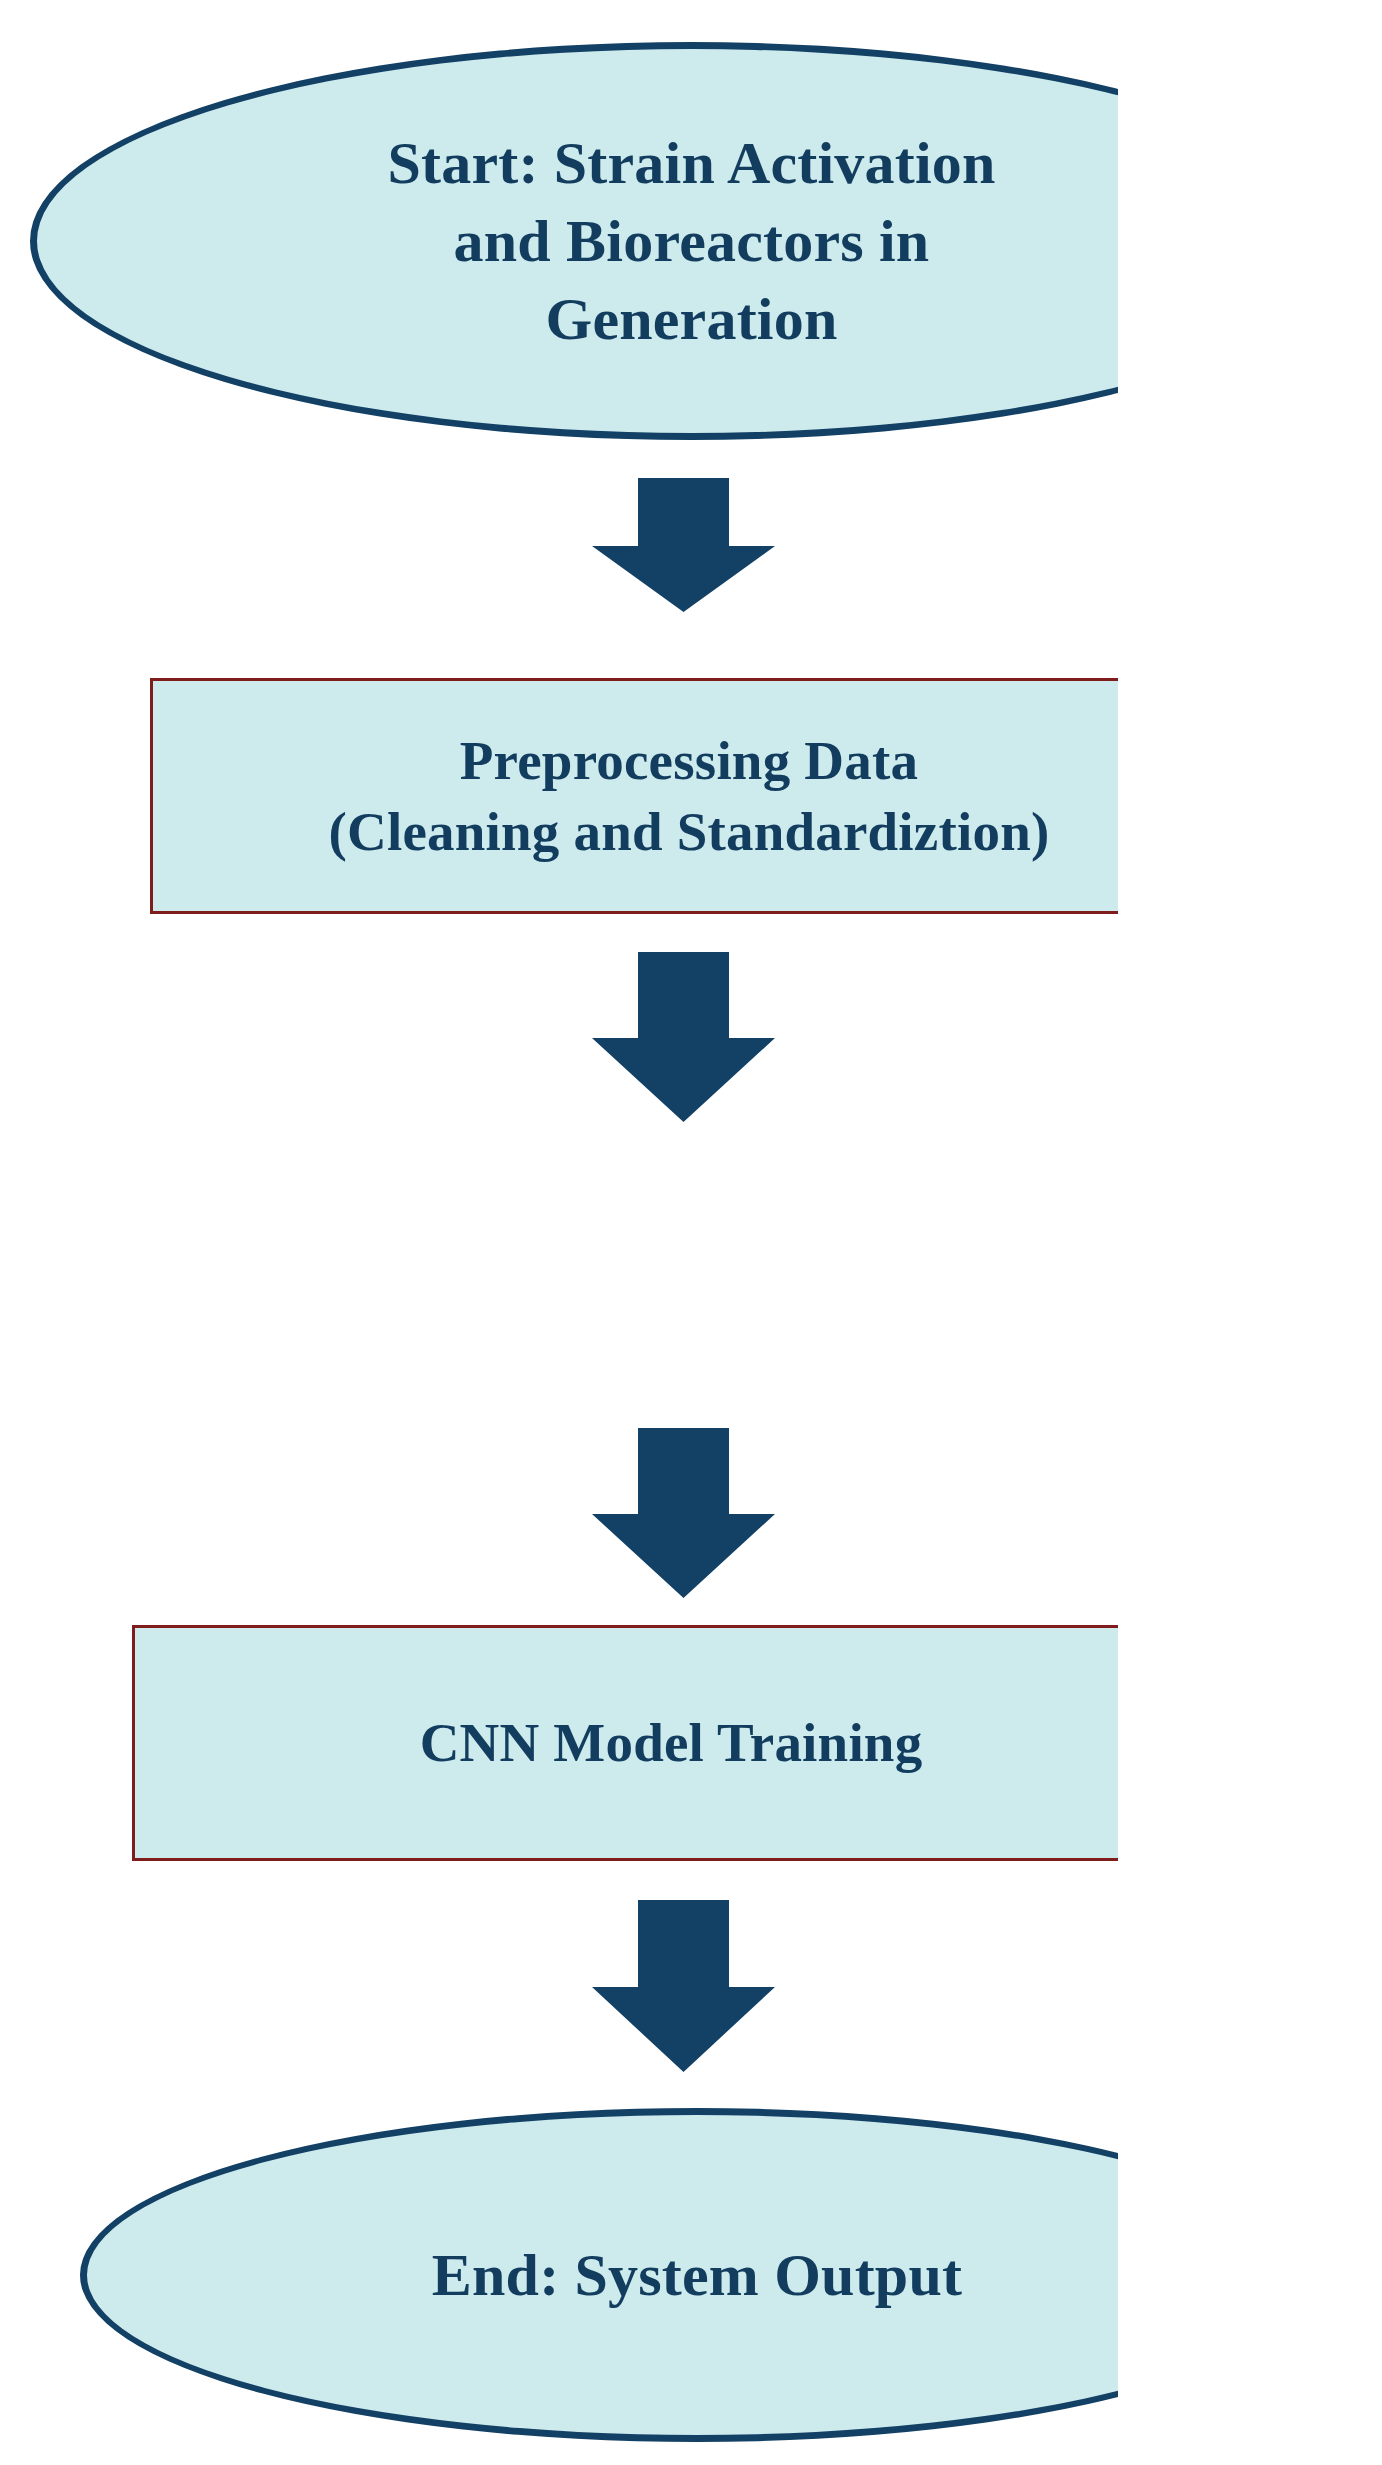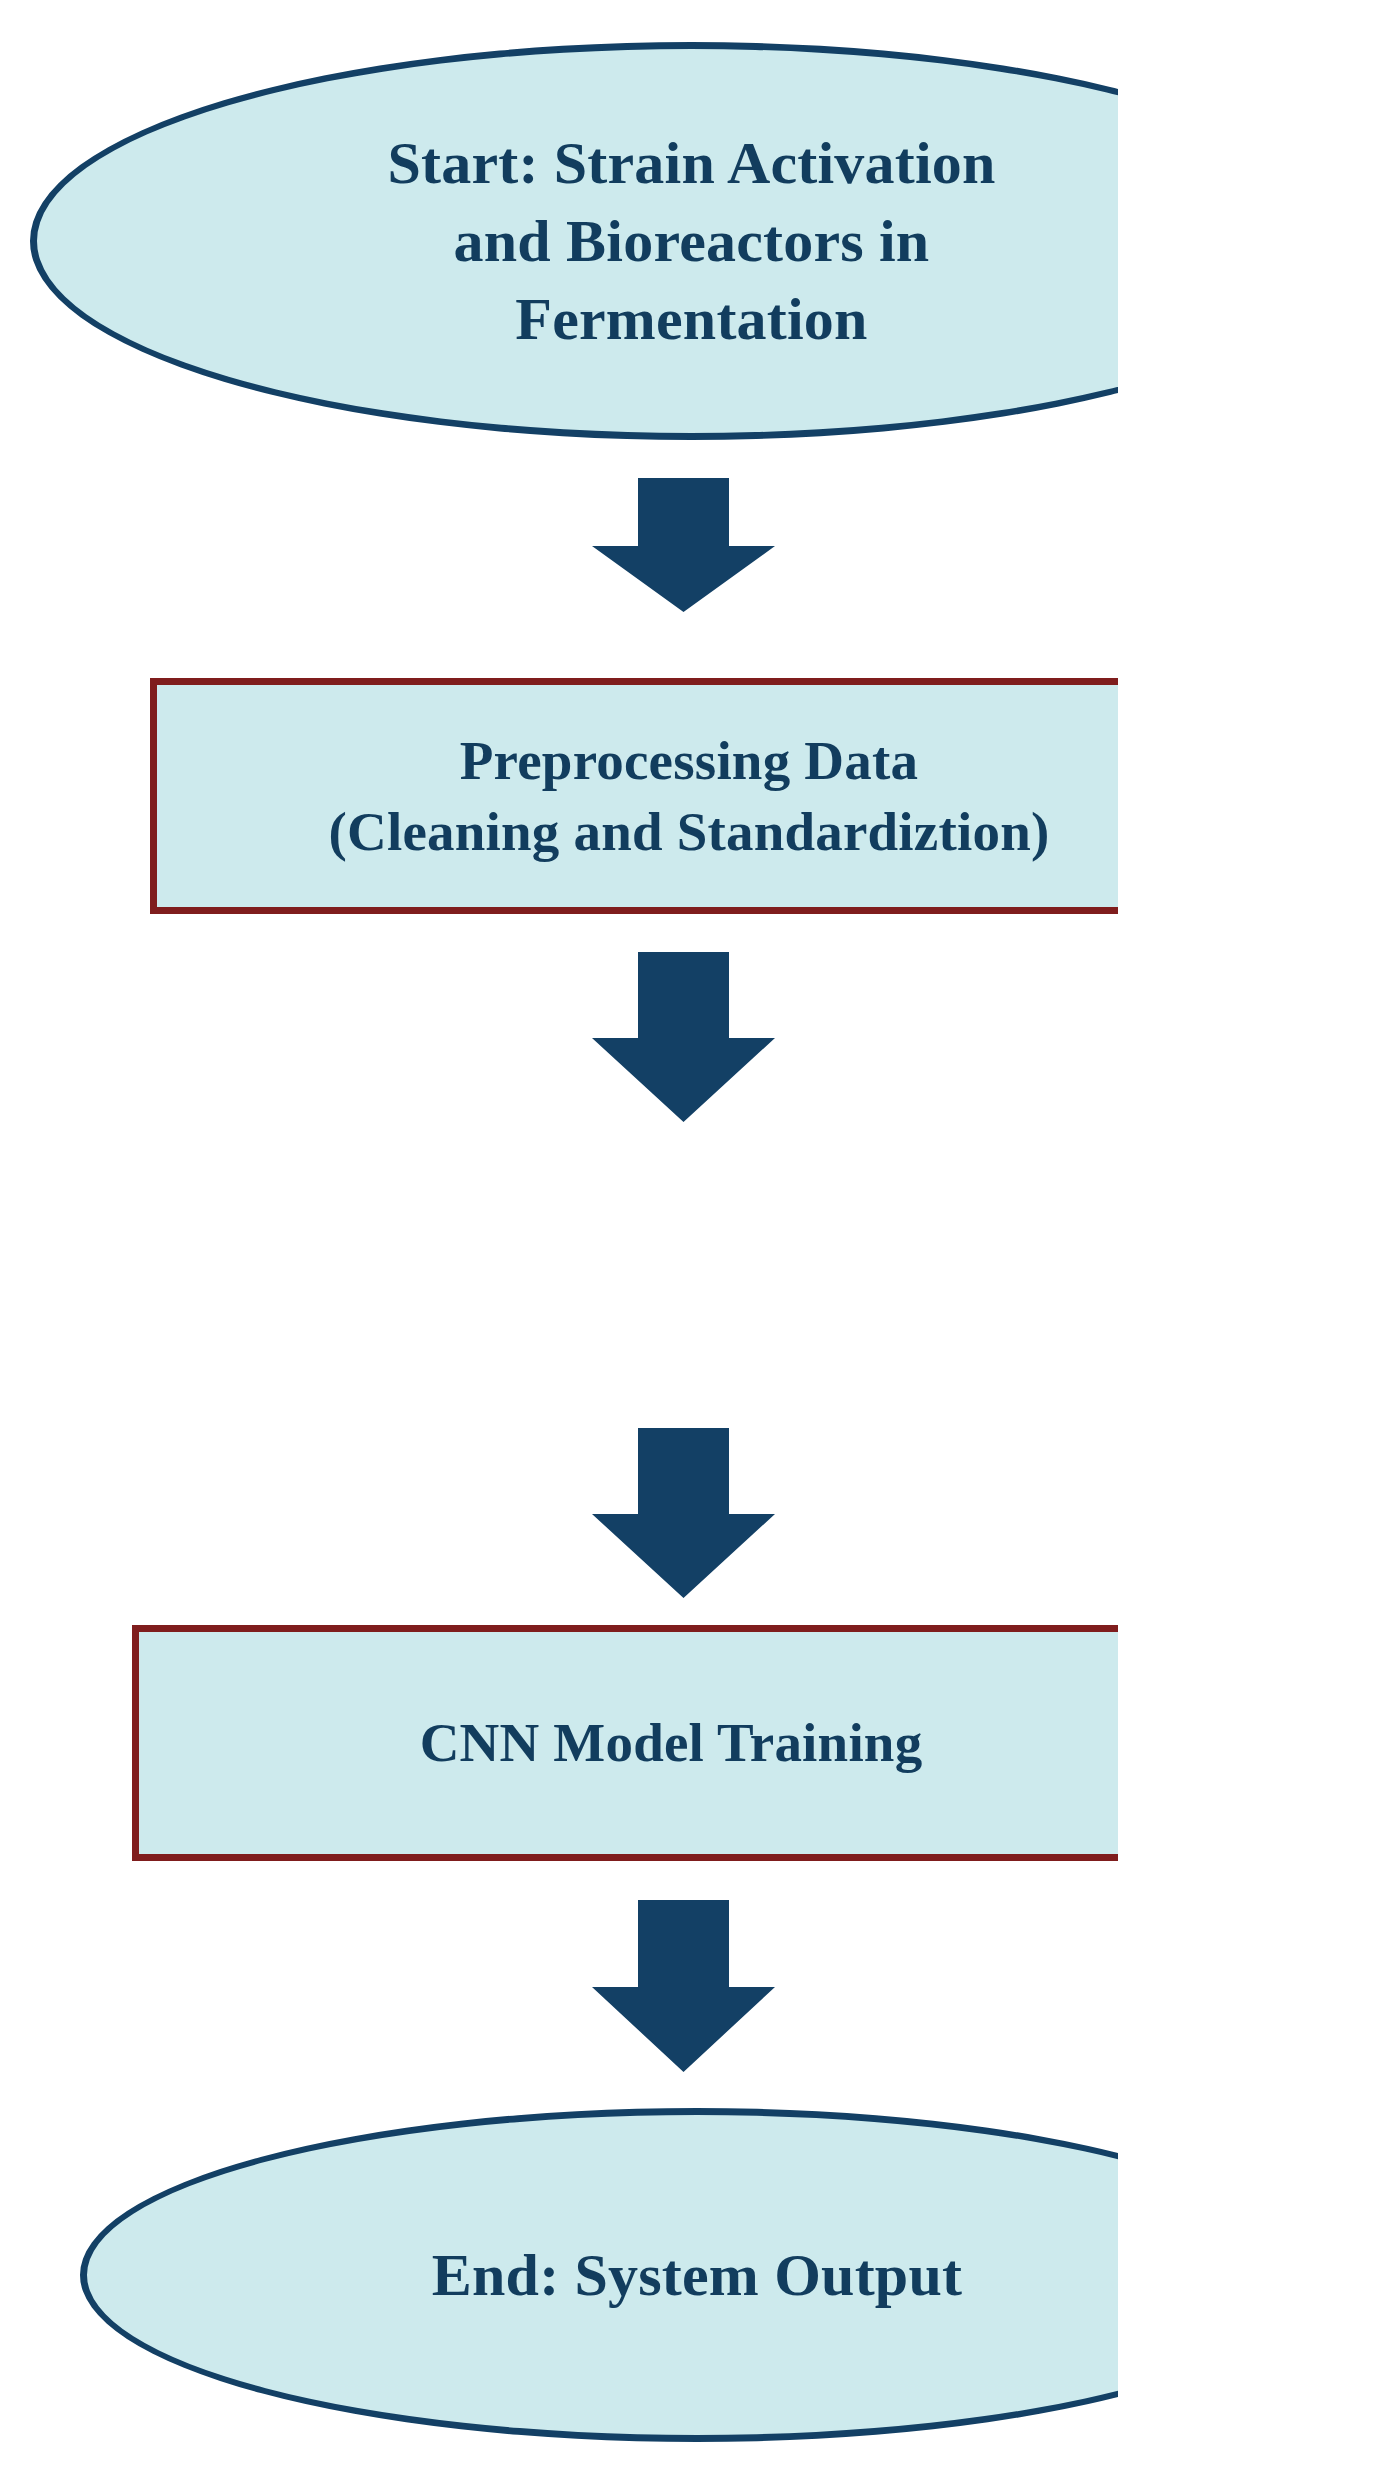--- a/index.html
+++ b/index.html
@@ -38,21 +38,21 @@
     padding: 0 8%;
     width: 100%;
     box-sizing: border-box;
   }
 
   
   .node-box {
     position: absolute;
     box-sizing: border-box;
     background: #cdeaed;
-    border: 7px solid #7f1d1d;
+    border: 3px solid #7f1d1d;
     display: flex;
     align-items: center;
     justify-content: center;
     text-align: center;
   }
   .node-box .node-label {
     color: #123d5e;
     font-weight: bold;
     letter-spacing: 0.2px;
     padding: 0 10px;
@@ -124,21 +124,21 @@
 </style>
 </head>
 <body>
 
 <div id="canvas">
 
   <div id="node-start" class="node-ellipse">
     <div class="node-label">
       <span>Start: Strain Activation</span><br>
       <span>and Bioreactors in</span><br>
-      <span>Fermentation</span>
+      <span>Generation</span>
     </div>
   </div>
 
   <div id="arrow-start-to-preprocessing" class="connector-arrow">
     <svg viewBox="0 0 183 134" preserveAspectRatio="none" aria-hidden="true">
       <polygon points="46,0 137,0 137,68 183,68 91.5,134 0,68 46,68" fill="#134065"></polygon>
     </svg>
   </div>
 
   <div id="node-preprocessing" class="node-box">

